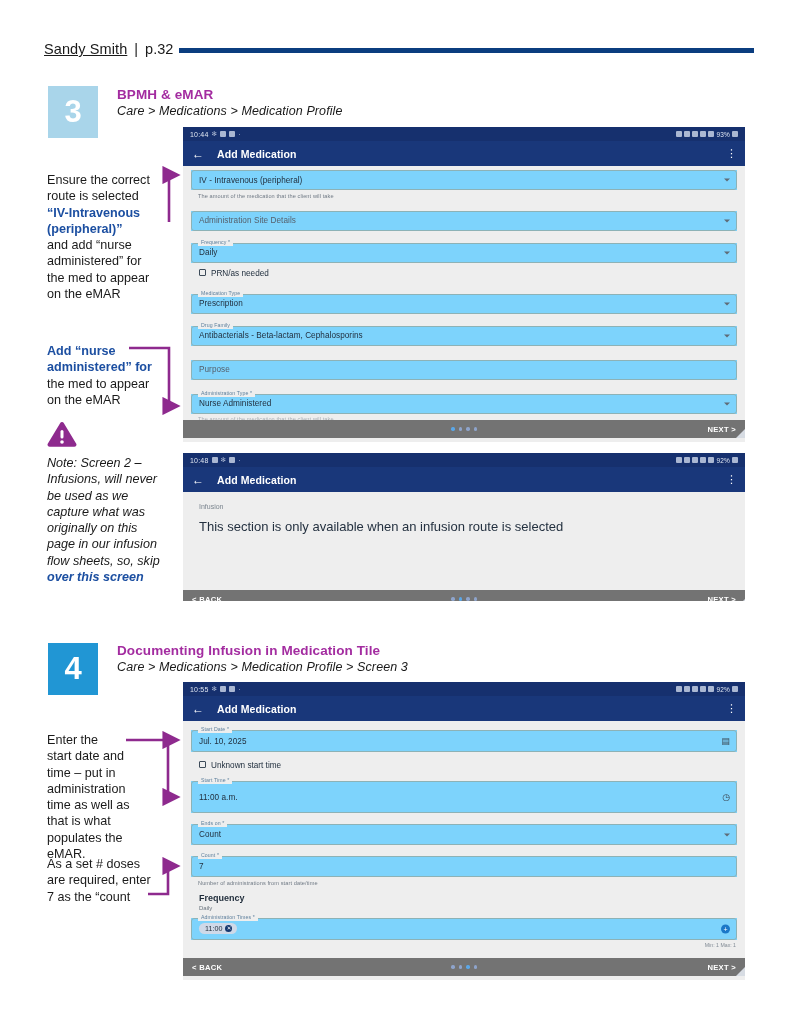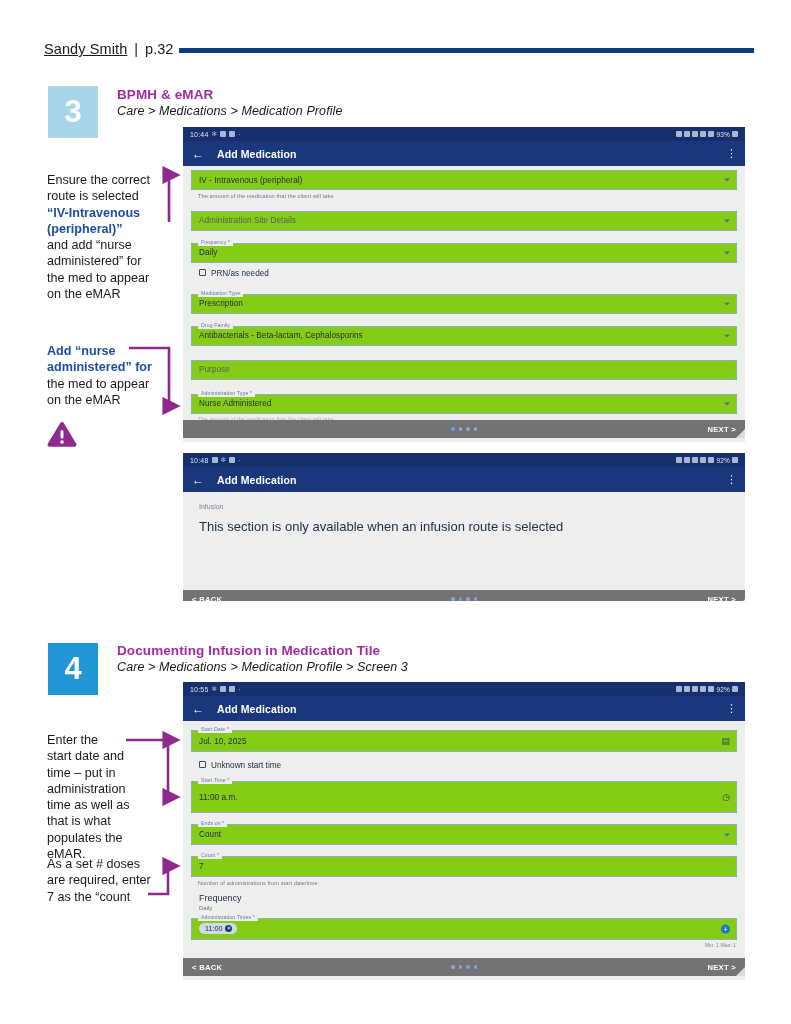--- a/index.html
+++ b/index.html
@@ -50,39 +50,39 @@
   .sbicon.t { background: transparent; color: #c4cfe4; font-size: 6.5px; width: auto; height: auto; }
 
   .appbar { height: 25px; background: #19377a; display: flex; align-items: center; padding: 0 9px; }
   .appbar .back { color: #fff; font-size: 12px; line-height: 1; }
   .appbar .title { color: #fff; font-size: 10.5px; font-weight: 600; margin-left: 13px; letter-spacing: .1px; }
   .appbar .spacer { flex: 1; }
   .appbar .kebab { color: #fff; font-size: 11px; line-height: 1; letter-spacing: -1px; }
 
   .body { background: #eeeeee; padding: 0; position: relative; }
 
-  .fld { position: relative; margin: 0 8px 0 8px; background: #84cc16; }
+  .fld { position: relative; margin: 0 8px 0 8px; background: #7dd3fc; }
   .fld .box { border: 1px solid #8db2b6; border-radius: 3px; height: 20px; display: flex; align-items: center;
               padding: 0 7px; position: relative; }
   .fld .legend { position: absolute; left: 7px; top: -4px; background: #eeeeee; padding: 0 3px;
                  font-size: 5.2px; color: #5d7f9c; letter-spacing: .1px; line-height: 7px; z-index: 2; }
   .fld .val { font-size: 8.2px; color: #22303f; letter-spacing: .05px; }
   .fld .val.ph { color: #555f6b; }
   .fld .caret { position: absolute; right: 6px; top: 50%; transform: translateY(-50%);
                 width: 0; height: 0; border-left: 3px solid transparent; border-right: 3px solid transparent;
                 border-top: 3px solid #5f6b77; }
   .fld .tricon { position: absolute; right: 6px; top: 50%; transform: translateY(-50%); font-size: 9px; color: #3c4a57; line-height: 1; }
   .helper { font-size: 5.6px; color: #707a85; margin: 2.5px 0 0 15px; letter-spacing: .1px; }
   .chkrow { display: flex; align-items: flex-start; gap: 5px; margin: 6px 0 0 16px; }
   .chkbox { width: 7px; height: 7px; border: 1px solid #3d4b59; border-radius: 1px; background: #eeeeee; }
   .chklbl { font-size: 8.2px; color: #22303f; }
 
   .secthead { font-size: 7px; color: #7b858f; margin: 11px 0 0 16px; }
   .secttext { font-size: 13px; color: #243140; margin: 9px 0 0 16px; }
-  .freqhead { font-size: 9px; font-weight: 400; color: #1f2c3a; margin: 7px 0 0 16px; }
+  .freqhead { font-size: 9px; font-weight: 700; color: #1f2c3a; margin: 7px 0 0 16px; }
   .freqval { font-size: 6px; color: #6a747e; margin: 2px 0 0 16px; }
 
   .chip { display: inline-flex; align-items: center; gap: 3px; background: #cfd9e8; border-radius: 7px;
           padding: 1px 5px 1px 6px; font-size: 7.2px; color: #1f2c3a; }
   .chip .x { width: 7px; height: 7px; border-radius: 50%; background: #14376e; color: #fff;
              font-size: 5.5px; display: flex; align-items: center; justify-content: center; line-height: 1; }
   .plus { position: absolute; right: 6px; top: 50%; transform: translateY(-50%);
           width: 9px; height: 9px; border-radius: 50%; background: #1b78c8; color: #fff;
           font-size: 7px; display: flex; align-items: center; justify-content: center; line-height: 1; }
   .minmax { font-size: 5.2px; color: #808a94; text-align: right; margin: 2px 9px 0 0; }
@@ -131,20 +131,30 @@
     <div>the med to appear</div>
     <div>on the eMAR</div>
   </div>
 
   <svg class="warn" style="left:47px; top:421px;" viewBox="0 0 30 27">
     <path d="M13.1 2.2 L0.9 22.4 a2.2 2.2 0 0 0 1.9 3.4 h24.4 a2.2 2.2 0 0 0 1.9 -3.4 L16.9 2.2 a2.2 2.2 0 0 0 -3.8 0 z" fill="#8e2a8e"></path>
     <rect x="13.5" y="9" width="3" height="8.5" rx="1.5" fill="#ffffff"></rect>
     <circle cx="15" cy="21" r="1.8" fill="#ffffff"></circle>
   </svg>
 
+  <div class="anno" style="left:47px; top:455px; width:128px;">
+    <div class="it">Note: Screen 2 –</div>
+    <div class="it">Infusions, will never</div>
+    <div class="it">be used as we</div>
+    <div class="it">capture what was</div>
+    <div class="it">originally on this</div>
+    <div class="it">page in our infusion</div>
+    <div class="it">flow sheets, so, skip</div>
+    <div class="bluei">over this screen</div>
+  </div>
 
   <div class="phone" style="left:183px; top:127px; width:562px; height:315px;">
     <div class="status">
       <span class="left">
         <span>10:44</span>
         <span class="sbicon t">✻</span>
         <span class="sbicon"></span>
         <span class="sbicon"></span>
         <span class="sbicon t">·</span>
       </span>

